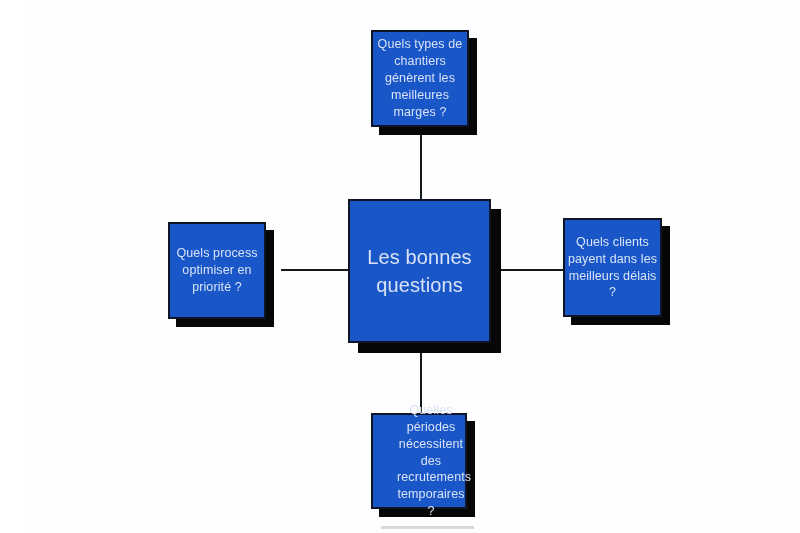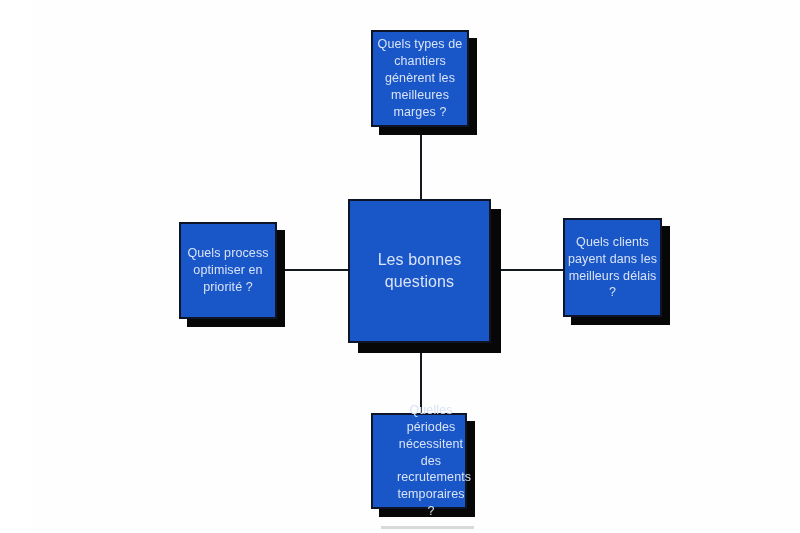--- a/index.html
+++ b/index.html
@@ -38,27 +38,27 @@
     font-size: 12.5px;
     line-height: 1.35;
     letter-spacing: 0.1px;
     padding: 2px 0;
   }
   .node .label {
     width: 100%;
   }
   .node.center {
     box-shadow: 10px 10px 0 #070707;
-    font-size: 16px;
+    font-size: 20px;
     line-height: 1.4;
     justify-content: flex-end;
   }
   .node.top    { left: 340px; top: 30px;  width: 98px;  height: 97px; }
   .node.center { left: 317px; top: 199px; width: 143px; height: 144px; }
-  .node.left   { left: 148px; top: 222px; width: 98px;  height: 97px; }
+  .node.left   { left: 137px; top: 222px; width: 98px;  height: 97px; }
   .node.right  { left: 532px; top: 218px; width: 99px;  height: 99px; }
   .node.bottom { left: 340px; top: 413px; width: 96px;  height: 96px; padding-left: 24px; }
   .connector.top    { left: 389px; top: 125px; height: 76px; }
   .connector.bottom { left: 389px; top: 341px; height: 74px; }
   .connector.left   { left: 250px; top: 269px; width: 69px; }
   .connector.right  { left: 458px; top: 269px; width: 76px; }
   .cropped-hint {
     position: absolute;
     left: 350px;
     top: 526px;

